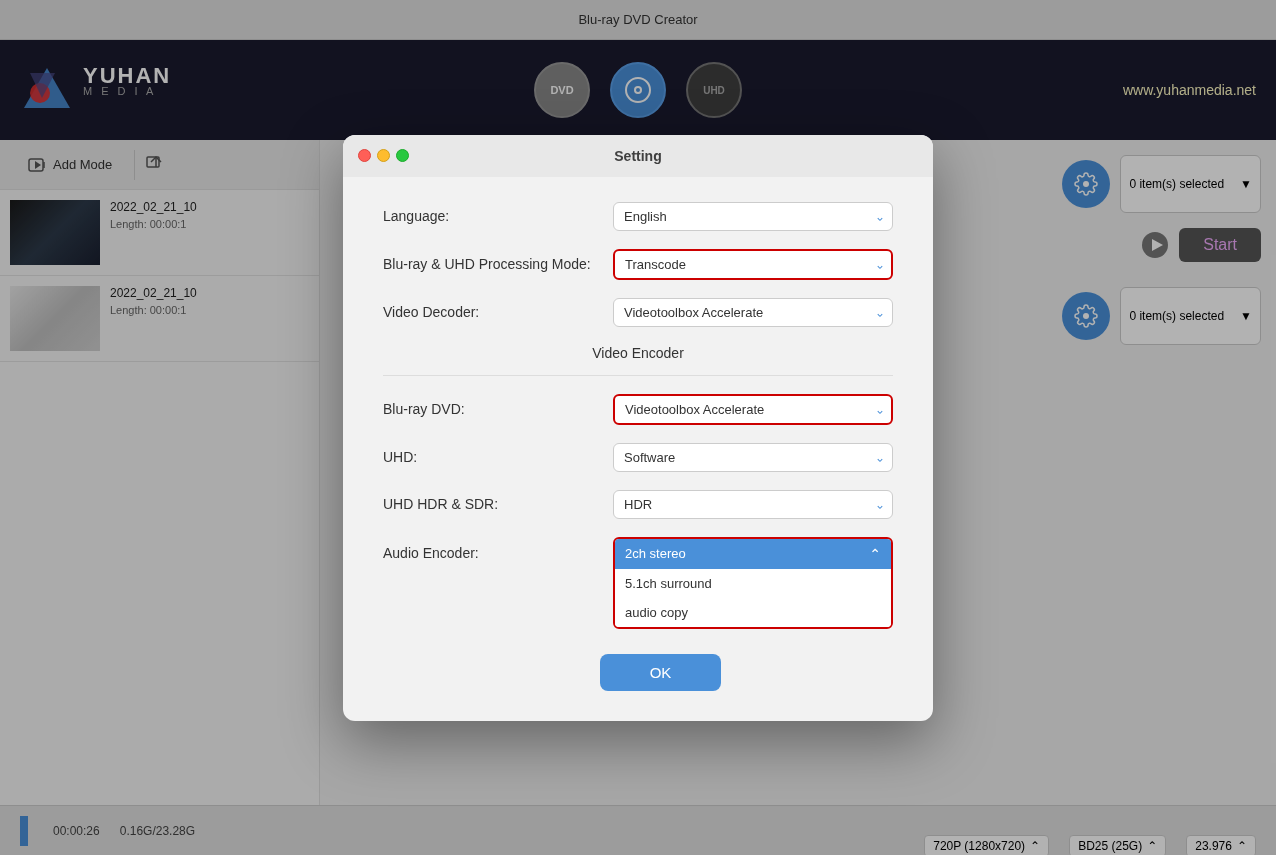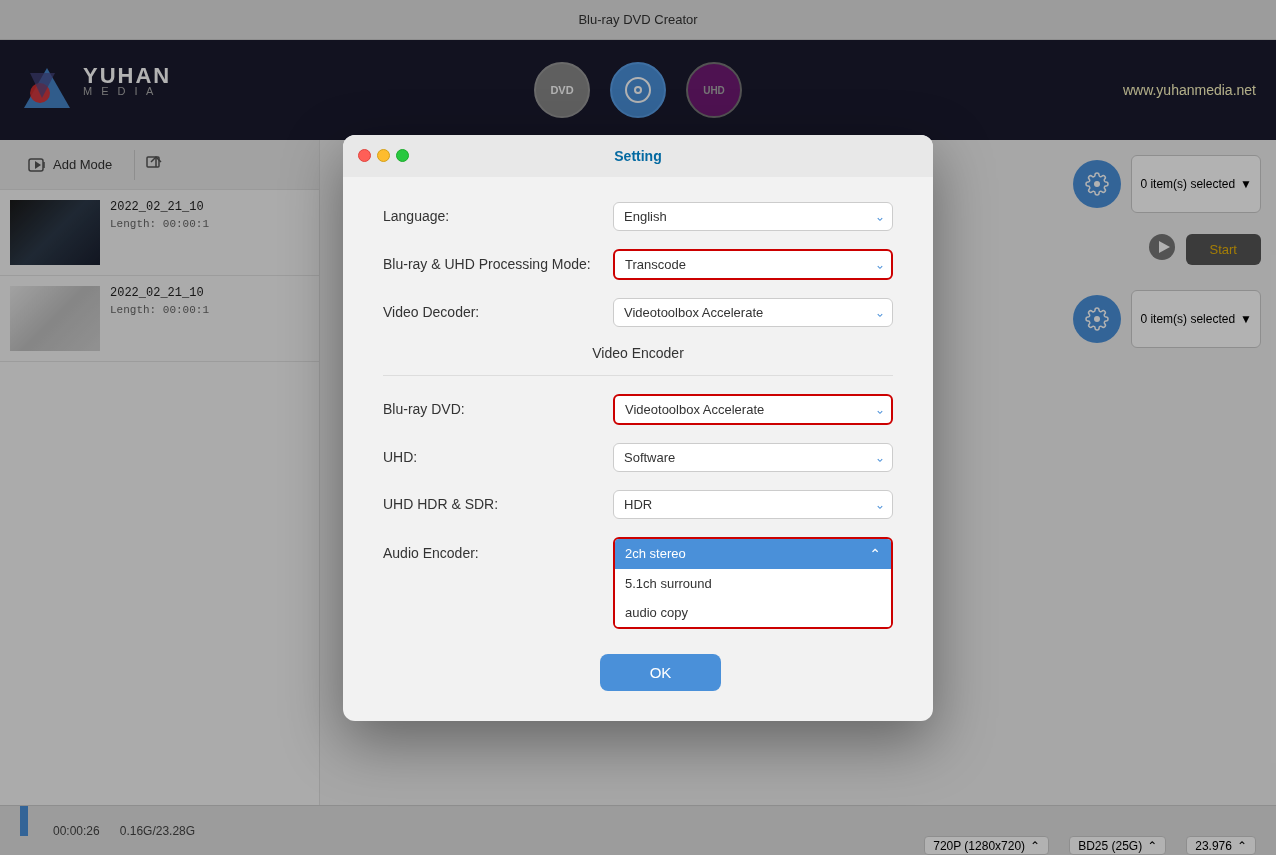--- a/index.html
+++ b/index.html
@@ -97,21 +97,21 @@
       border: 2px solid #999;
     }
 
     .nav-btn-bluray {
       background: #4a90d9;
       color: white;
       border: 2px solid #5aa0e9;
     }
 
     .nav-btn-uhd {
-      background: #701a75;
+      background: #404040;
       color: #aaa;
       border: 2px solid #777;
     }
 
     .website-text {
       position: absolute;
       right: 20px;
       color: #fef9c3;
       font-size: 14px;
     }
@@ -146,21 +146,20 @@
       padding: 6px 12px;
       background: transparent;
       border: none;
       cursor: pointer;
       font-size: 13px;
       color: #333;
     }
 
     .video-list {
       overflow-y: auto;
-      font-family: Liberation Mono, monospace;
     }
 
     .video-item {
       display: flex;
       padding: 10px;
       border-bottom: 1px solid #e0e0e0;
       gap: 10px;
     }
 
     .video-thumb {
@@ -205,59 +204,59 @@
 
     .right-controls {
       display: flex;
       align-items: center;
       gap: 10px;
     }
 
     .items-selector {
       display: flex;
       align-items: flex-start;
-      gap: 5px;
+      gap: 16px;
       background: white;
       border: 1px solid #ccc;
       border-radius: 6px;
       padding: 21px 8px;
       font-size: 12px;
     }
 
     .start-btn {
       background: #555;
-      color: #eab308;
+      color: #f0abfc;
       border: none;
       border-radius: 6px;
       padding: 8px 24px;
-      font-size: 13px;
+      font-size: 16px;
       cursor: pointer;
       display: flex;
       align-items: center;
       gap: 8px;
-      margin-top: 6px;
     }
 
     .settings-icon-btn {
       width: 48px;
       height: 48px;
       border-radius: 50%;
       background: #4a90d9;
       display: flex;
       align-items: center;
       justify-content: center;
       cursor: pointer;
     }
 
     
     .bottom-bar {
       height: 50px;
       background: #e0e0e0;
       border-top: 1px solid #ccc;
       display: flex;
+      align-items: center;
       padding: 0 20px;
       gap: 20px;
     }
 
     .progress-bar {
       width: 8px;
       height: 30px;
       background: #4a90d9;
       margin-right: 5px;
     }
@@ -315,21 +314,21 @@
       padding: 0 15px;
       position: relative;
     }
 
     .dialog-title {
       position: absolute;
       left: 50%;
       transform: translateX(-50%);
       font-size: 14px;
       font-weight: 600;
-      color: #0369a1;
+      color: #404040;
     }
 
     .traffic-lights {
       display: flex;
       gap: 6px;
       align-items: center;
     }
 
     .traffic-light {
       width: 13px;

